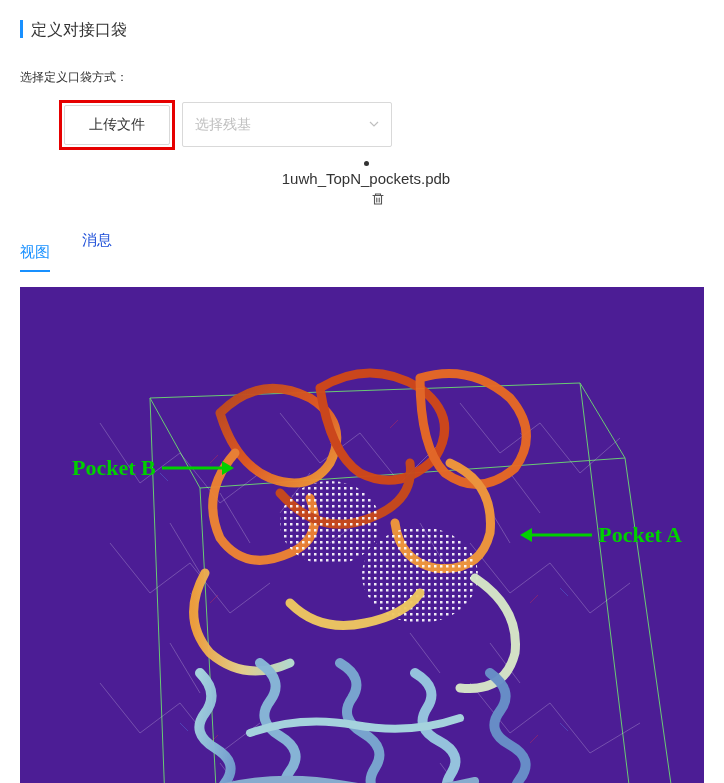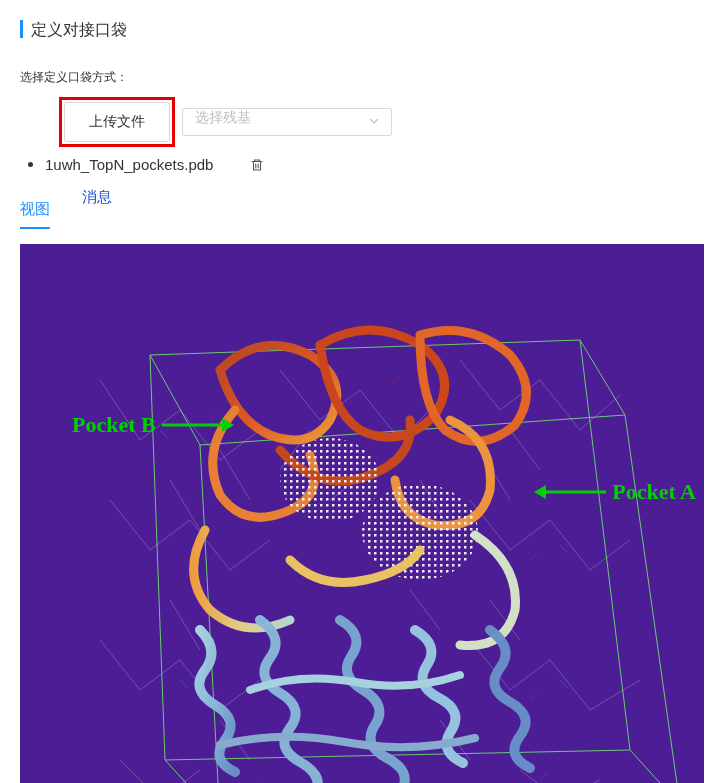--- a/index.html
+++ b/index.html
@@ -63,44 +63,46 @@
       right: -5px;
       bottom: -5px;
       border: 3px solid #e60000;
       pointer-events: none;
     }
     .select-wrap {
       position: relative;
       width: 210px;
     }
     .select {
-      height: 28px;
+      height: 45px;
       width: 100%;
       padding: 0 32px 0 12px;
       border: 1px solid #d9d9d9;
       border-radius: 2px;
       background: #fff;
       font-size: 14px;
       color: #bfbfbf;
       display: flex;
+      align-items: center;
       cursor: pointer;
     }
     .select-arrow {
       position: absolute;
       right: 12px;
       top: 50%;
       transform: translateY(-50%);
       color: #bfbfbf;
     }
     .file-row {
       display: flex;
       align-items: center;
-      gap: 12px;
+      gap: 4px;
       padding-left: 8px;
-      margin-bottom: 15px;
+      margin-bottom: 24px;
+      flex-direction: column;
     }
     .file-bullet {
       width: 5px;
       height: 5px;
       background: #333;
       border-radius: 50%;
     }
     .file-name {
       font-size: 15px;
       color: #333;
@@ -154,21 +156,21 @@
       color: #00d000;
       font-family: "Times New Roman", serif;
       font-size: 22px;
       font-weight: bold;
       display: flex;
       align-items: center;
       gap: 6px;
       pointer-events: none;
     }
     .annotation.left { left: 52px; top: 168px; }
-    .annotation.right { right: 8px; top: 235px; align-items: center; }
+    .annotation.right { right: 22px; top: 235px; align-items: center; }
     .arrow-svg { display: block; }
   </style>
 </head>
 <body>
 
 <div class="section-header">
   <div class="section-header-bar"></div>
   <div class="section-title">定义对接口袋</div>
 </div>
 

